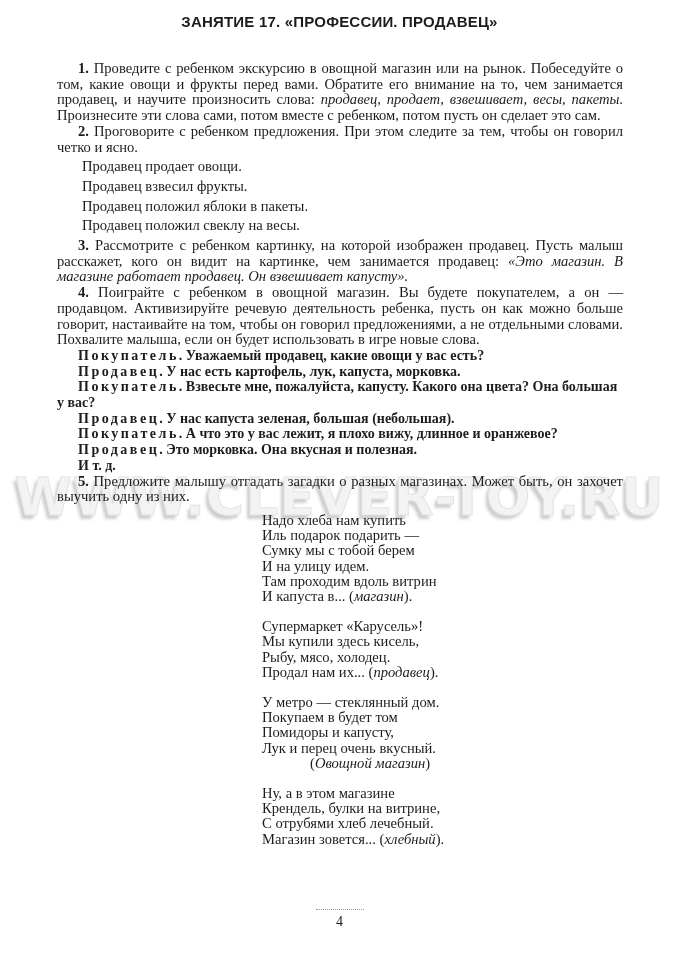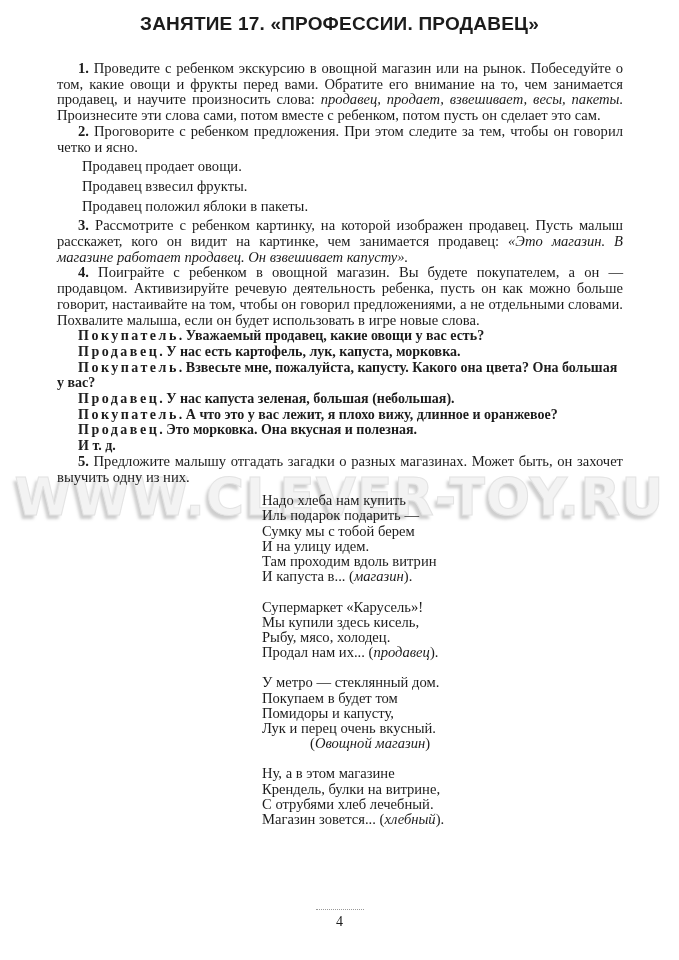--- a/index.html
+++ b/index.html
@@ -16,21 +16,21 @@
   }
 
   .page-title {
     position: absolute;
     top: 13px;
     left: 0;
     width: 100%;
     text-align: center;
     font-family: "Liberation Sans", sans-serif;
     font-weight: bold;
-    font-size: 19px;
+    font-size: 15px;
     letter-spacing: 0.2px;
     z-index: 2;
   }
 
   .watermark {
     position: absolute;
     top: 467px;
     left: 0;
     width: 100%;
     text-align: center;
@@ -94,20 +94,21 @@
 
   <div class="page-title">ЗАНЯТИЕ 17. «ПРОФЕССИИ. ПРОДАВЕЦ»</div>
 
   <div class="page-body">
     <div>
         <p class="para"><b>1.</b><span> Проведите с ребенком экскурсию в овощной магазин или на рынок. Побеседуйте о том, какие овощи и фрукты перед вами. Обратите его внимание на то, чем занимается продавец, и научите произносить слова: </span><i>продавец, продает, взвешивает, весы, пакеты</i><span>. Произнесите эти слова сами, потом вместе с ребенком, потом пусть он сделает это сам.</span></p>
         <p class="para"><b>2.</b><span> Проговорите с ребенком предложения. При этом следите за тем, чтобы он говорил четко и ясно.</span></p>
         <p class="iline">Продавец продает овощи.</p>
         <p class="iline">Продавец взвесил фрукты.</p>
         <p class="iline">Продавец положил яблоки в пакеты.</p>
+        <p class="iline">Продавец положил свеклу на весы.</p>
         <p class="para"><b>3.</b><span> Рассмотрите с ребенком картинку, на которой изображен продавец. Пусть малыш расскажет, кого он видит на картинке, чем занимается продавец: </span><i>«Это магазин. В магазине работает продавец. Он взвешивает капусту».</i></p>
         <p class="para"><b>4.</b><span> Поиграйте с ребенком в овощной магазин. Вы будете покупателем, а он — продавцом. Активизируйте речевую деятельность ребенка, пусть он как можно больше говорит, настаивайте на том, чтобы он говорил предложениями, а не отдельными словами. Похвалите малыша, если он будет использовать в игре новые слова.</span></p>
         <p class="dline"><span class="speaker">Покупатель</span><span>. Уважаемый продавец, какие овощи у вас есть?</span></p>
         <p class="dline"><span class="speaker">Продавец</span><span>. У нас есть картофель, лук, капуста, морковка.</span></p>
         <p class="dline"><span class="speaker">Покупатель</span><span>. Взвесьте мне, пожалуйста, капусту. Какого она цвета? Она большая у вас?</span></p>
         <p class="dline"><span class="speaker">Продавец</span><span>. У нас капуста зеленая, большая (небольшая).</span></p>
         <p class="dline"><span class="speaker">Покупатель</span><span>. А что это у вас лежит, я плохо вижу, длинное и оранжевое?</span></p>
         <p class="dline"><span class="speaker">Продавец</span><span>. Это морковка. Она вкусная и полезная.</span></p>
         <p class="dline">И т. д.</p>
         <p class="para"><b>5.</b><span> Предложите малышу отгадать загадки о разных магазинах. Может быть, он захочет выучить одну из них.</span></p>

